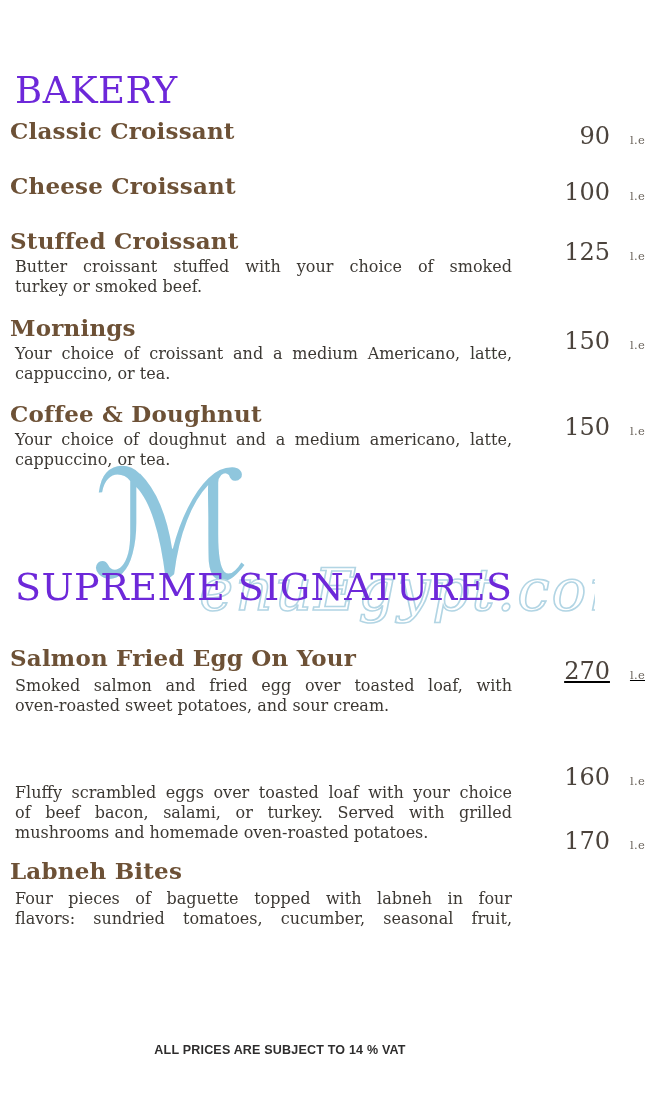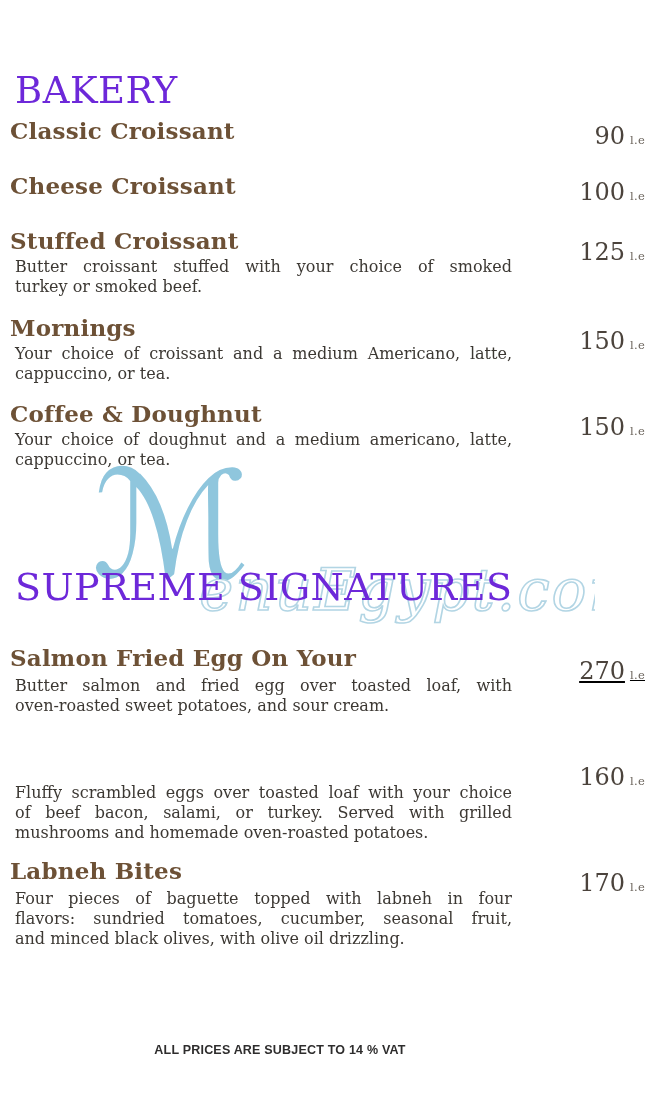--- a/index.html
+++ b/index.html
@@ -28,21 +28,21 @@
   }
   .item-desc{
     position:absolute;left:15px;width:497px;
     font-size:16px;line-height:20px;
     color:#3c3833;
   }
   .dline{text-align:justify;text-align-last:justify;}
   .dline.last{text-align-last:left;}
   .price{
     position:absolute;right:5px;
-    display:flex;align-items:baseline;gap:5px;
+    display:flex;align-items:baseline;gap:20px;
     white-space:nowrap;
   }
   .price .num{font-size:24px;color:#4b433c;}
   .price .cur{font-size:11.5px;color:#6a635b;letter-spacing:.3px;}
   .watermark-m{
     position:absolute;left:92px;top:452px;
     font-family:"DejaVu Sans",sans-serif;
     font-size:148px;line-height:1;
     color:#8fc6dd;
     z-index:1;
@@ -60,21 +60,21 @@
     color:#2e2d2d;letter-spacing:.2px;
   }
   
   .t1{top:117px;} .p1{top:122px;}
   .t2{top:172px;} .p2{top:178px;}
   .t3{top:227px;} .d3{top:257px;} .p3{top:238px;}
   .t4{top:314px;} .d4{top:344px;} .p4{top:327px;}
   .t5{top:400px;} .d5{top:430px;} .p5{top:413px;}
   .t6{top:644px;} .d6{top:676px;} .p6{top:657px;text-decoration:underline;}
   .t7{top:751px;} .d7{top:783px;} .p7{top:763px;}
-  .t8{top:857px;} .d8{top:889px;} .p8{top:869px;}
+  .t8{top:857px;} .d8{top:889px;} .p8{top:827px;}
 </style>
 </head>
 <body>
 
 <div class="page">
 
   <h1 class="section-title s1-title">BAKERY</h1>
 
   <div class="item-name t1">Classic Croissant</div>
   <div class="price p1">
@@ -120,21 +120,21 @@
 
   <div class="watermark-m">ℳ</div>
   <svg class="watermark-svg" width="400" height="115" viewBox="0 0 400 115">
     <text x="4" y="72" font-family="DejaVu Serif, serif" font-style="italic" font-size="58" letter-spacing="2" fill="#ffffff" stroke="#b2d5e4" stroke-width="1.6">enuEgypt.com</text>
   </svg>
 
   <h1 class="section-title s2-title">SUPREME SIGNATURES</h1>
 
   <div class="item-name t6">Salmon Fried Egg On Your</div>
   <div class="item-desc d6">
-    <div class="dline">Butter salmon and fried egg over toasted loaf, with</div>
+    <div class="dline">Smoked salmon and fried egg over toasted loaf, with</div>
     <div class="dline last">oven-roasted sweet potatoes, and sour cream.</div>
   </div>
   <div class="price p6">
     <span class="num">270</span>
     <span class="cur">l.e</span>
   </div>
 
   <div class="item-desc d7">
     <div class="dline">Fluffy scrambled eggs over toasted loaf with your choice</div>
     <div class="dline">of beef bacon, salami, or turkey. Served with grilled</div>
@@ -142,21 +142,20 @@
   </div>
   <div class="price p7">
     <span class="num">160</span>
     <span class="cur">l.e</span>
   </div>
 
   <div class="item-name t8">Labneh Bites</div>
   <div class="item-desc d8">
     <div class="dline">Four pieces of baguette topped with labneh in four</div>
     <div class="dline">flavors: sundried tomatoes, cucumber, seasonal fruit,</div>
-    <div class="dline last">and minced black olives, with olive oil drizzling.</div>
   </div>
   <div class="price p8">
     <span class="num">170</span>
     <span class="cur">l.e</span>
   </div>
 
   <div class="footer-note">ALL PRICES ARE SUBJECT TO 14 % VAT</div>
 
 </div>
 

